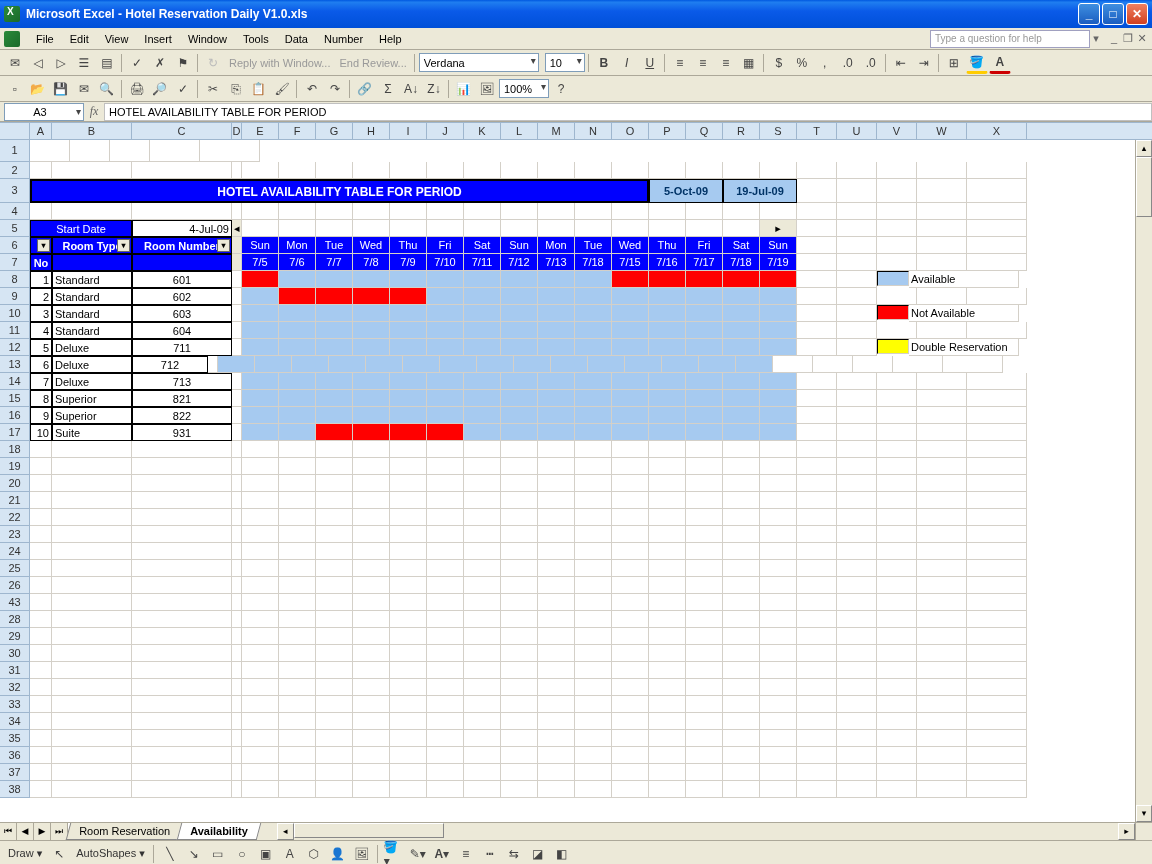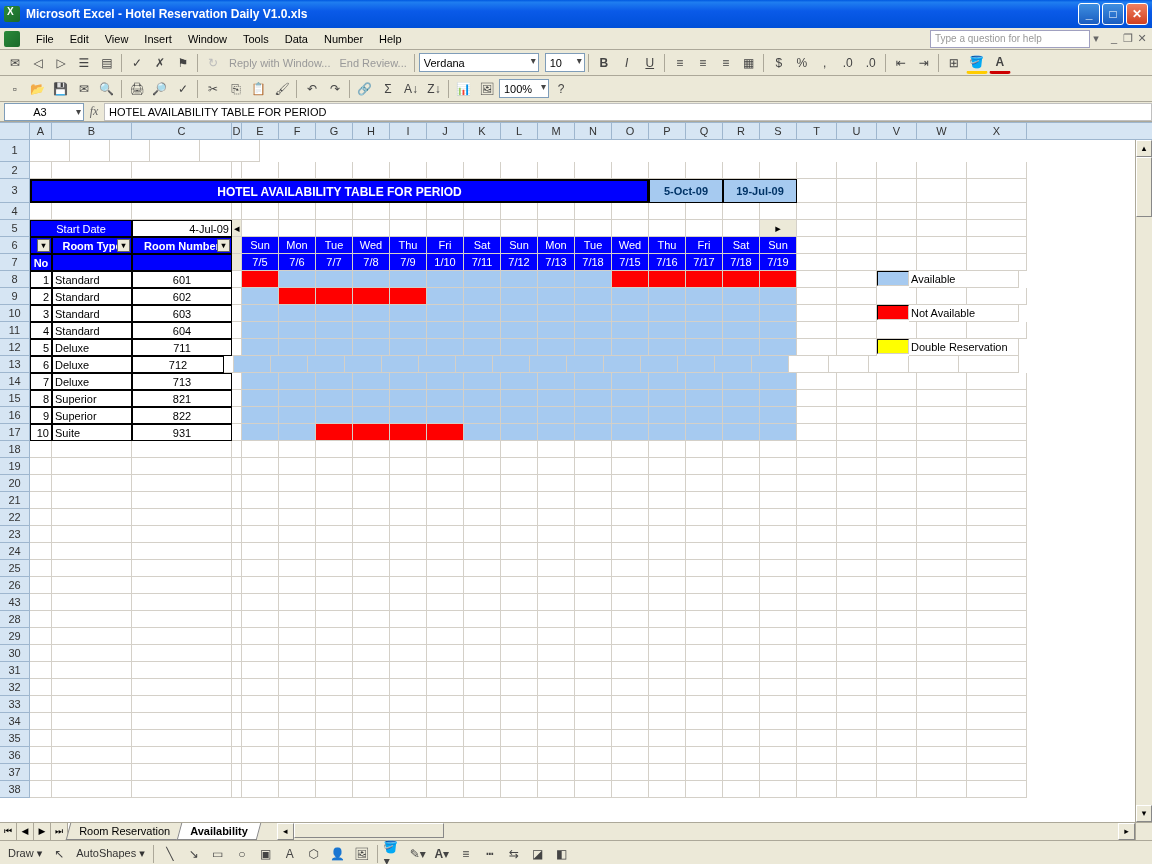--- a/index.html
+++ b/index.html
@@ -383,21 +383,21 @@
         <div class="rh">7</div>
         <div class="cell hdr-blue" style="width: 22px;">No</div>
         <div class="cell hdr-blue" style="width: 80px;"></div>
         <div class="cell hdr-blue" style="width: 100px;"></div>
         <div class="cell split-arrow" style="width: 10px;"></div>
         <div class="cell day-hdr2" style="width: 37px;">7/5</div>
         <div class="cell day-hdr2" style="width: 37px;">7/6</div>
         <div class="cell day-hdr2" style="width: 37px;">7/7</div>
         <div class="cell day-hdr2" style="width: 37px;">7/8</div>
         <div class="cell day-hdr2" style="width: 37px;">7/9</div>
-        <div class="cell day-hdr2" style="width: 37px;">1/10</div>
+        <div class="cell day-hdr2" style="width: 37px;">7/10</div>
         <div class="cell day-hdr2" style="width: 37px;">7/11</div>
         <div class="cell day-hdr2" style="width: 37px;">7/12</div>
         <div class="cell day-hdr2" style="width: 37px;">7/13</div>
         <div class="cell day-hdr2" style="width: 37px;">7/18</div>
         <div class="cell day-hdr2" style="width: 37px;">7/15</div>
         <div class="cell day-hdr2" style="width: 37px;">7/16</div>
         <div class="cell day-hdr2" style="width: 37px;">7/17</div>
         <div class="cell day-hdr2" style="width: 37px;">7/18</div>
         <div class="cell day-hdr2" style="width: 37px;">7/19</div>
         <div class="cell" style="width: 40px;"></div>
@@ -535,21 +535,21 @@
         <div class="cell avail" style="width: 37px;"></div>
         <div class="cell" style="width: 40px;"></div>
         <div class="cell" style="width: 40px;"></div>
         <div class="cell legend-sq" style="width: 32px; background: rgb(255, 255, 0); height: 15px;"></div>
         <div class="cell" style="width: 110px; font-family: Verdana, Arial;">Double Reservation</div>
       </div>
       <div class="row">
         <div class="rh">13</div>
         <div class="cell tbl-cell r" style="width: 22px;">6</div>
         <div class="cell tbl-cell" style="width: 80px;">Deluxe</div>
-        <div class="cell tbl-cell c" style="width: 92px;">712</div>
+        <div class="cell tbl-cell c" style="width: 76px;">712</div>
         <div class="cell" style="width: 10px;"></div>
         <div class="cell avail" style="width: 37px;"></div>
         <div class="cell avail" style="width: 37px;"></div>
         <div class="cell avail" style="width: 37px;"></div>
         <div class="cell avail" style="width: 37px;"></div>
         <div class="cell avail" style="width: 37px;"></div>
         <div class="cell avail" style="width: 37px;"></div>
         <div class="cell avail" style="width: 37px;"></div>
         <div class="cell avail" style="width: 37px;"></div>
         <div class="cell avail" style="width: 37px;"></div>

